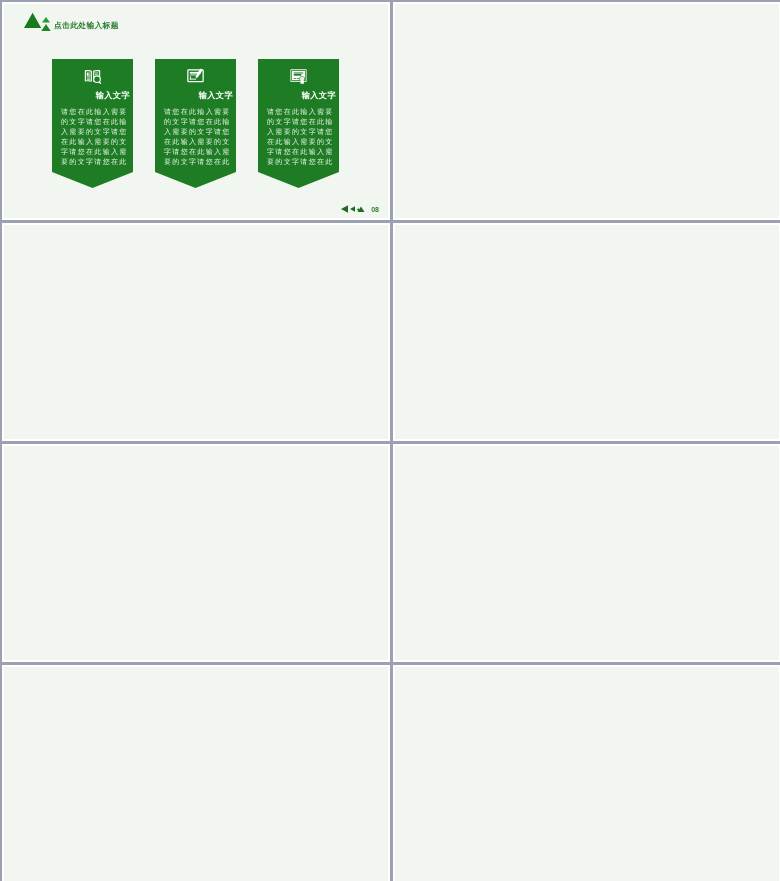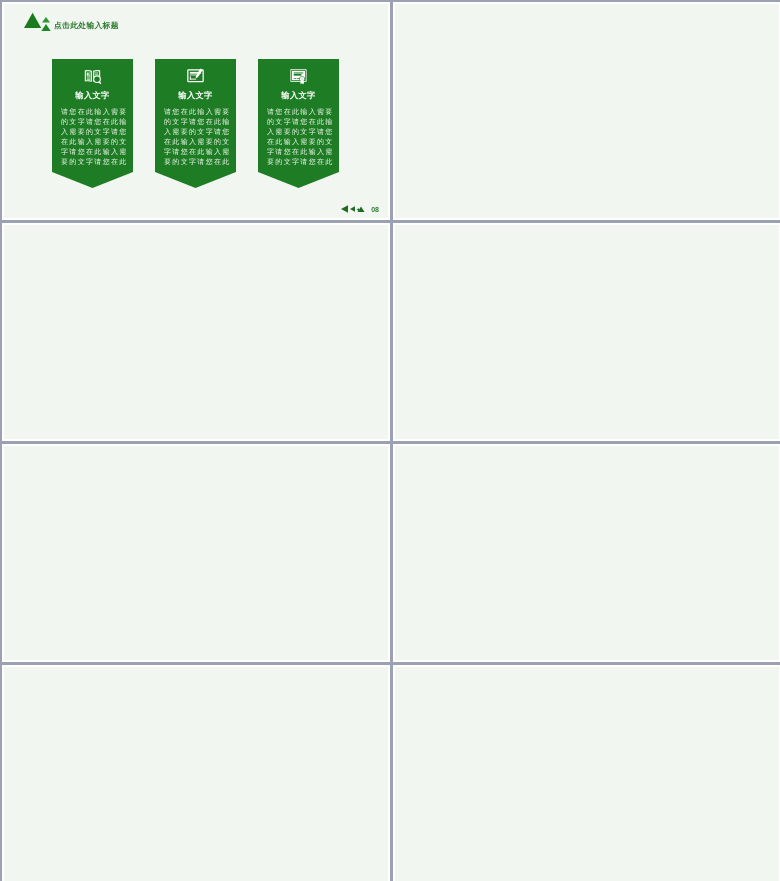--- a/index.html
+++ b/index.html
@@ -14,21 +14,21 @@
 .hdr{position:absolute;left:20px;top:8px;display:flex;align-items:center;z-index:4}
 .htitle{font-size:7.8px;font-weight:bold;color:#2e7d32;margin-left:3px;margin-top:7px;letter-spacing:.3px;white-space:nowrap;line-height:1}
 .pg{position:absolute;right:9px;bottom:5px;display:flex;align-items:center;gap:2px;z-index:4;font-size:7px;color:#2e7d32;font-weight:bold;line-height:1}
 .pg .pnum{margin-left:2px;font-style:normal}
 svg{display:block;overflow:visible}
 
 .s8card{position:absolute;width:81px;z-index:3}
 .s8body{background:#1e7d24;padding:9px 3px 5px}
 .s8tip{width:81px;height:16px;background:#1e7d24;clip-path:polygon(0 0,100% 0,50% 100%)}
 .s8icon{display:flex;justify-content:center;margin-bottom:5px}
-.s8h{text-align:center;color:#fff;font-size:8.2px;font-weight:bold;letter-spacing:.4px;margin-bottom:6px}
+.s8h{text-align:right;color:#fff;font-size:8.2px;font-weight:bold;letter-spacing:.4px;margin-bottom:6px}
 .s8p{color:#e3efe1;font-size:7px;line-height:10px;letter-spacing:1.33px;text-align:left;padding:0 0 0 6px;width:76px}
 </style>
 </head>
 <body>
 
 <div id="grid">
   <div class="slide" id="s0">
     <div class="wm"></div>
     <div class="hdr">
       <svg width="27" height="20" viewBox="0 0 27 20">

